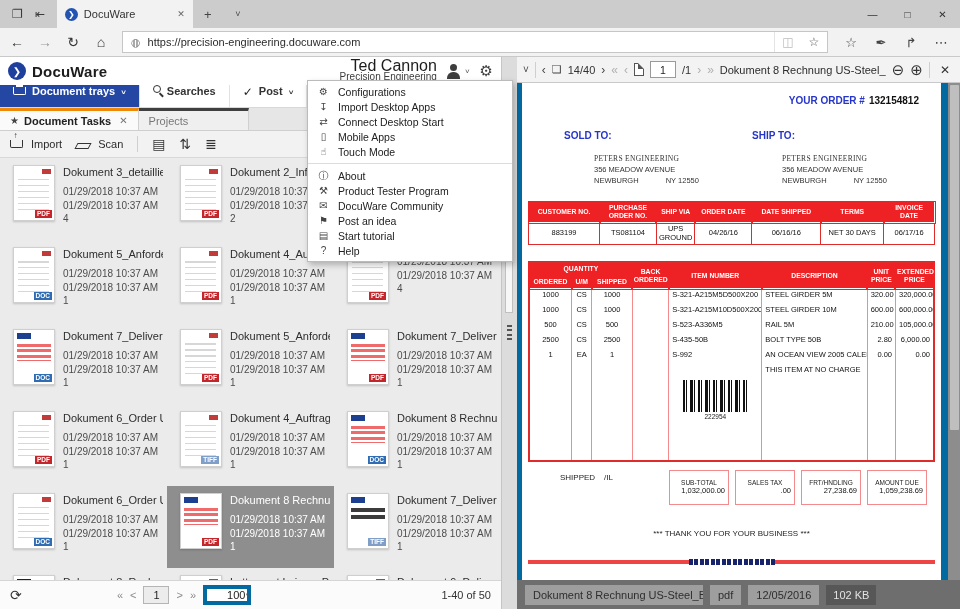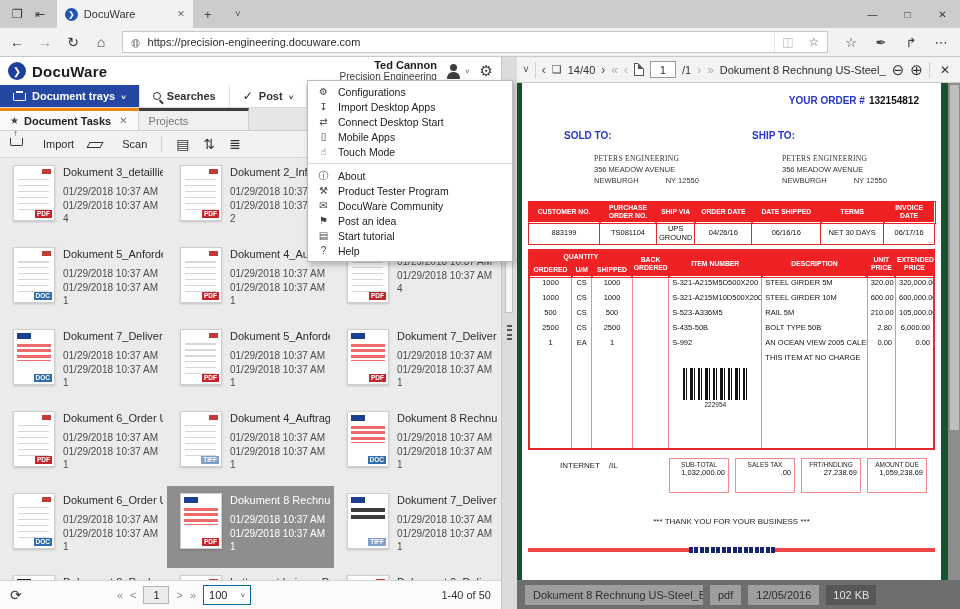--- a/index.html
+++ b/index.html
@@ -33,50 +33,50 @@
 .splitter{width:16px;background:#dcdcdc;border-left:1px solid #c5c5c5;position:relative;flex:none}
 .split-thumb{position:absolute;left:3px;width:8px;top:198px;height:58px;background:#f7f7f7;border:1px solid #c0c0c0}
 .split-grip{position:absolute;left:5px;top:268px;width:5px;height:16px;background:repeating-linear-gradient(180deg,#555 0 2px,transparent 2px 4.5px)}
 .viewer{flex:1;display:flex;flex-direction:column;min-width:0}
 
 
 .dw-header{height:28px;display:flex;align-items:center;padding:0 8px;background:#fff}
 .dw-logo{width:18px;height:18px;border-radius:50%;background:#1e3f9b;color:#fff;display:flex;align-items:center;justify-content:center;font-size:10px;font-weight:bold}
 .dw-brand{font-size:15px;font-weight:bold;color:#1c1c1c;margin-left:6px;letter-spacing:.2px}
 .dw-user{margin-left:auto;text-align:right;line-height:11px}
-.dw-user .name{font-size:11px;font-weight:bold;color:#1c1c1c}
+.dw-user .name{font-size:16px;font-weight:normal;color:#1c1c1c}
 .dw-user .org{font-size:10px;color:#3c3c3c}
 .user-ico{width:18px;height:16px;position:relative;margin:0 2px 0 8px}
 .user-ico::before{content:"";position:absolute;left:5px;top:1px;width:7px;height:7px;border-radius:50%;background:#3d3d3d}
 .user-ico::after{content:"";position:absolute;left:2px;top:9px;width:13px;height:7px;border-radius:6px 6px 0 0;background:#3d3d3d}
 .chev{font-size:8px;color:#555}
 .gear-btn{font-size:15px;color:#3d3d3d;margin-left:10px}
 
 
 .dw-nav{height:23px;display:flex;background:#fff;border-bottom:1px solid #d8d8d8}
-.nav-item{display:flex;align-items:center;gap:6px;padding:0 13px;font-size:11px;font-weight:bold;color:#333;border-right:1px solid #e2e2e2}
+.nav-item{display:flex;gap:6px;padding:0 13px;font-size:11px;font-weight:bold;color:#333;border-right:1px solid #e2e2e2}
 .nav-item.active{background:#2447a3;color:#fff}
 .tray-ico{width:13px;height:8px;border:1.5px solid #fff;border-top:none;border-radius:0 0 2px 2px;position:relative;margin-top:2px}
 .tray-ico::before{content:"";position:absolute;left:2px;right:2px;top:-2px;height:2px;background:#fff}
 .mag-ico{width:8px;height:8px;border:1.5px solid #333;border-radius:50%;position:relative}
 .mag-ico::after{content:"";position:absolute;right:-4px;bottom:-3px;width:5px;height:1.5px;background:#333;transform:rotate(45deg)}
 .check-ico{font-size:12px;color:#222;font-weight:bold}
 .nav-chev{font-size:8px;margin-top:3px}
 
 
 .tray-tabs{height:23px;background:#e6e6e6;display:flex;align-items:stretch;border-bottom:1px solid #cfcfcf}
 .ttab{display:flex;align-items:center;gap:5px;padding:0 10px;font-size:11px;border-top:3px solid transparent;border-right:1px solid #d0d0d0}
 .ttab.active{background:#fafafa;border-top-color:#ef8807;font-weight:bold;color:#222}
 .ttab.inactive{background:#efefef;border-top-color:#3f3f3f;color:#777;width:110px}
 .ttab .star{font-size:10px;color:#444}
 .ttab .x{font-size:10px;color:#777;margin-left:3px}
 
 
 .tray-toolbar{height:27px;background:#f2f2f2;border-bottom:1px solid #d8d8d8;display:flex;align-items:center;padding:0 10px;gap:14px;font-size:11px;color:#2b2b2b}
-.tool{display:flex;align-items:flex-start;gap:20px}
+.tool{display:flex;align-items:center;gap:8px}
 .import-ico{width:13px;height:8px;border:1.5px solid #333;border-top:none;border-radius:0 0 2px 2px;position:relative}
 .import-ico::before{content:"↑";position:absolute;left:2.5px;top:-9px;font-size:8px;color:#333}
 .scan-ico{width:14px;height:6px;border:1.5px solid #333;transform:skewX(-28deg);margin-top:4px}
 .tsep{width:1px;height:16px;background:#cfcfcf}
 .tool-ico{font-size:14px;color:#333}
 
 
 .doc-grid{flex:1;background:#ebebeb;display:grid;grid-template-columns:167px 167px 167px;grid-auto-rows:82px;overflow:hidden}
 .doc-cell{display:flex;gap:8px;padding:7px 4px 6px 13px;overflow:hidden}
 .doc-cell.selected{background:#8e8e8e}
@@ -93,21 +93,21 @@
 .doc-text{min-width:0;padding-top:1px}
 .doc-title{font-size:11px;color:#2d2d2d;white-space:nowrap;overflow:hidden;margin-bottom:7px}
 .doc-date{font-size:10px;color:#4c4c4c;line-height:13.5px;white-space:nowrap}
 
 
 .list-footer{height:29px;background:#fbfbfb;border-top:1px solid #d5d5d5;display:flex;align-items:center;padding:0 10px;font-size:11px;color:#333}
 .refresh{font-size:14px;color:#333}
 .pager{display:flex;align-items:center;gap:7px;margin:0 auto}
 .pager .pg{color:#8a8a8a;font-size:11px}
 .pagebox{width:26px;height:18px;background:#ececec;border:1px solid #b5b5b5;display:flex;align-items:center;justify-content:center;font-size:11px;color:#222}
-.sizesel{width:48px;height:20px;background:#fff;border:1px solid #0369a1;display:flex;align-items:center;justify-content:space-between;padding:0 5px;font-size:11px;color:#222}
+.sizesel{width:48px;height:20px;background:#fff;border:4px solid #0369a1;display:flex;align-items:center;justify-content:space-between;padding:0 20px;font-size:11px;color:#222}
 .range{margin-left:auto}
 
 
 .dw-menu{position:absolute;left:307px;top:80px;width:206px;background:#fff;border:1px solid #bbb;box-shadow:2px 3px 6px rgba(0,0,0,.25);z-index:50;padding:3px 0}
 .menu-item{display:flex;align-items:center;gap:8px;height:15px;padding:0 9px;font-size:10.5px;color:#222}
 .menu-ico{width:13px;text-align:center;font-size:10px;color:#444;flex:none}
 .menu-sep{height:1px;background:#dcdcdc;margin:4px 0}
 
 
 .v-toolbar{height:26px;background:#f3f3f3;border-bottom:1px solid #c9c9c9;display:flex;align-items:center;padding:0 6px;gap:6px;font-size:11px;color:#333}
@@ -115,21 +115,21 @@
 .vsep{width:1px;height:16px;background:#cfcfcf}
 .varrow{font-size:12px;color:#444}
 .varrow.dim{color:#b0b0b0}
 .layers-ico{font-size:11px;color:#444}
 .page-ico{width:10px;height:13px;background:#fff;border:1px solid #555;position:relative}
 .page-ico::after{content:"";position:absolute;right:-1px;top:-1px;border:3px solid #f3f3f3;border-left-color:#555;border-bottom-color:#555}
 .v-pageinput{width:26px;height:17px;background:#fff;border:1px solid #9a9a9a;display:flex;align-items:center;justify-content:center;font-size:10.5px;color:#222}
 .v-title{flex:1;min-width:0;font-size:11px;color:#2d2d2d;white-space:nowrap;overflow:hidden}
 .vzoom{font-size:15px;color:#333}
 .vclose{font-size:12px;color:#333;margin:0 4px}
-.v-canvas{flex:1;background:#14532d;position:relative;overflow:hidden}
+.v-canvas{flex:1;background:#0369a1;position:relative;overflow:hidden}
 .v-scroll{position:absolute;right:0;top:0;bottom:0;width:12px;background:#8d8d8d}
 .v-scroll .vthumb{position:absolute;left:1.5px;width:9px;top:2px;height:345px;background:#bfbfbf;border-radius:1px}
 .v-status{height:29px;background:#6e6e6e;display:flex;align-items:center;gap:7px;padding:0 8px}
 .chip{height:20px;background:#9e9e9e;color:#2e2e2e;font-size:11px;display:flex;align-items:center;padding:0 8px;white-space:nowrap;overflow:hidden}
 .chip.fname{width:178px}
 .sizechip{height:20px;background:#575757;color:#e3e3e3;font-size:11px;display:flex;align-items:center;padding:0 7px}
 
 
 .page{position:absolute;left:5px;top:0;width:419px;height:497px;background:#fff;overflow:hidden}
 .inv-order{padding:12px 22px 0 0;text-align:right;font-size:10px;font-weight:bold;color:#111}
@@ -137,33 +137,33 @@
 .inv-parties{display:flex;margin:24px 0 0 42px}
 .party{width:188px}
 .party .plabel{font-size:10px;font-weight:bold;color:#2635c9}
 .party .addr{margin:12px 0 0 30px;font-size:7.5px;color:#333;line-height:11px}
 .party .aname{font-family:"Liberation Serif","DejaVu Serif",serif;letter-spacing:.3px}
 .party .city{white-space:pre}
 table.inv{border-collapse:collapse;margin:15px 6px 0;width:407px;table-layout:fixed}
 table.inv th{background:#ee2224;color:#fff;font-size:6.8px;line-height:8px;font-weight:bold;border:1px solid #fff;outline:1px solid #ee2224;padding:2px 1px;text-align:center}
 table.inv-info{margin-top:15px}
 table.inv-info td{border:1px solid #e02b2b;font-size:7.5px;line-height:8.5px;color:#111;text-align:center;height:22px;padding:1px}
-table.inv-items{margin-top:4px}
+table.inv-items{margin-top:16px}
 table.inv-items{border:2px solid #e02b2b}
 table.inv-items td{border-left:1px solid #f48a8b;border-right:1px solid #f48a8b;font-size:7.5px;color:#111;padding:1px 3px;height:15px;vertical-align:top;overflow:hidden;white-space:nowrap}
 td.ctr{text-align:center}td.rt{text-align:right}
 tr.fill td{height:40px}
 .barcode-wrap{text-align:center;padding-top:4px}
 .barcode{width:64px;height:32px;margin:0 auto;background:repeating-linear-gradient(90deg,#111 0 2px,#fff 2px 3px,#111 3px 4px,#fff 4px 7px,#111 7px 10px,#fff 10px 11px,#111 11px 12px,#fff 12px 15px)}
 .barcode-num{font-size:6.5px;color:#222;margin-top:1px}
 .inv-bottom{display:flex;margin:8px 14px 0 38px;align-items:flex-start}
 .placedby{font-size:8px;color:#222;line-height:16px}
 .placedby .chan{white-space:pre}
 .totals{margin-left:auto;display:flex;gap:6px}
-.tbox{width:60px;height:35px;border:1px solid #f48a8b;padding:2px 3px;display:flex;flex-direction:column;justify-content:flex-start}
+.tbox{width:60px;height:35px;border:1px solid #f48a8b;padding:2px 3px;display:flex;flex-direction:column;justify-content:center}
 .tbox .tl{font-size:6.5px;color:#222;text-align:center}
 .tbox .tv{font-size:7.5px;color:#111;text-align:right}
 .thanks{text-align:center;font-size:8px;color:#222;margin-top:24px}
 .rule{position:relative;height:4px;background:#ef4444;margin:22px 6px 0}
 .rule .mid{position:absolute;left:50%;top:-1px;transform:translateX(-50%);width:86px;height:6px;background:repeating-linear-gradient(90deg,#17246b 0 4px,#fff 4px 5.5px)}
 .bankinfo{margin:7px 0 0 6px;font-size:8px;color:#2444d4}
 </style>
 </head>
 <body>
 
@@ -686,21 +686,21 @@
                   <td></td>
                   <td></td>
                   <td></td>
                   <td></td>
                 </tr>
               </tbody>
           </table>
 
           <div class="inv-bottom">
             <div class="placedby">
-              <div class="chan">INTERNET    /IL</div>
+              <div class="chan">SHIPPED    /IL</div>
             </div>
             <div class="totals" id="invTotals">
                 <div class="tbox">
                   <div class="tl">SUB-TOTAL</div>
                   <div class="tv">1,032,000.00</div>
                 </div>
                 <div class="tbox">
                   <div class="tl">SALES TAX</div>
                   <div class="tv">.00</div>
                 </div>

